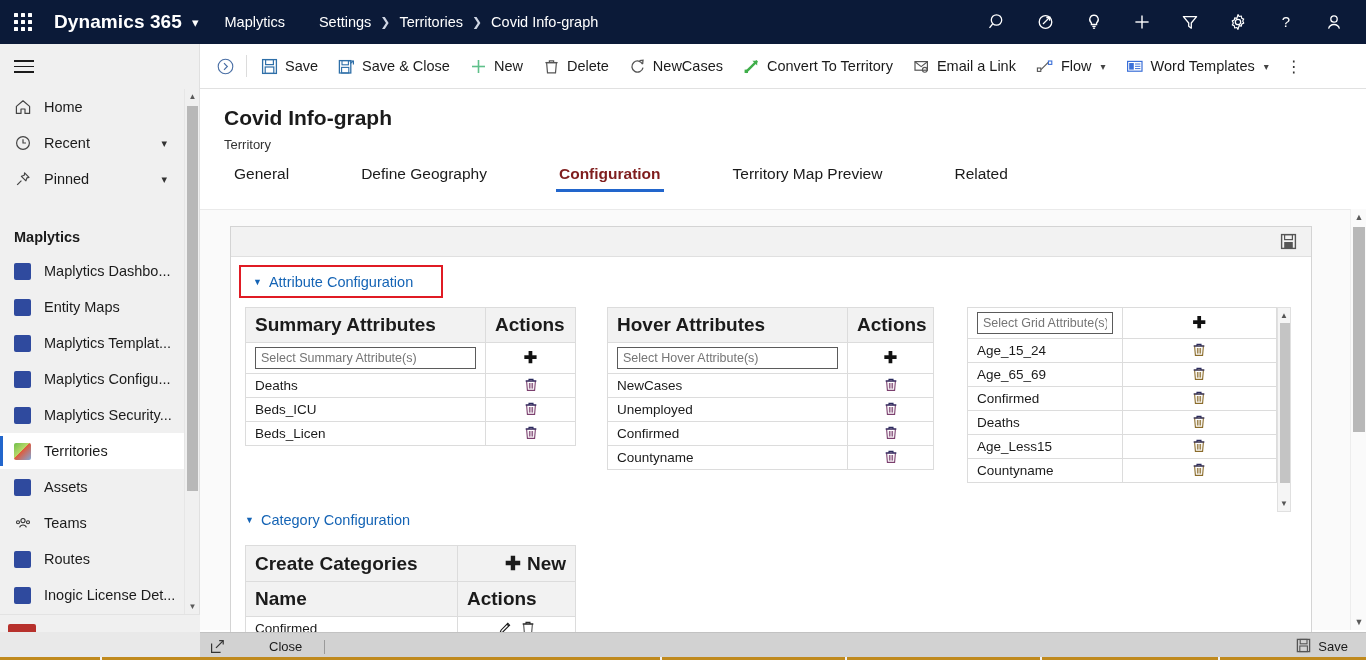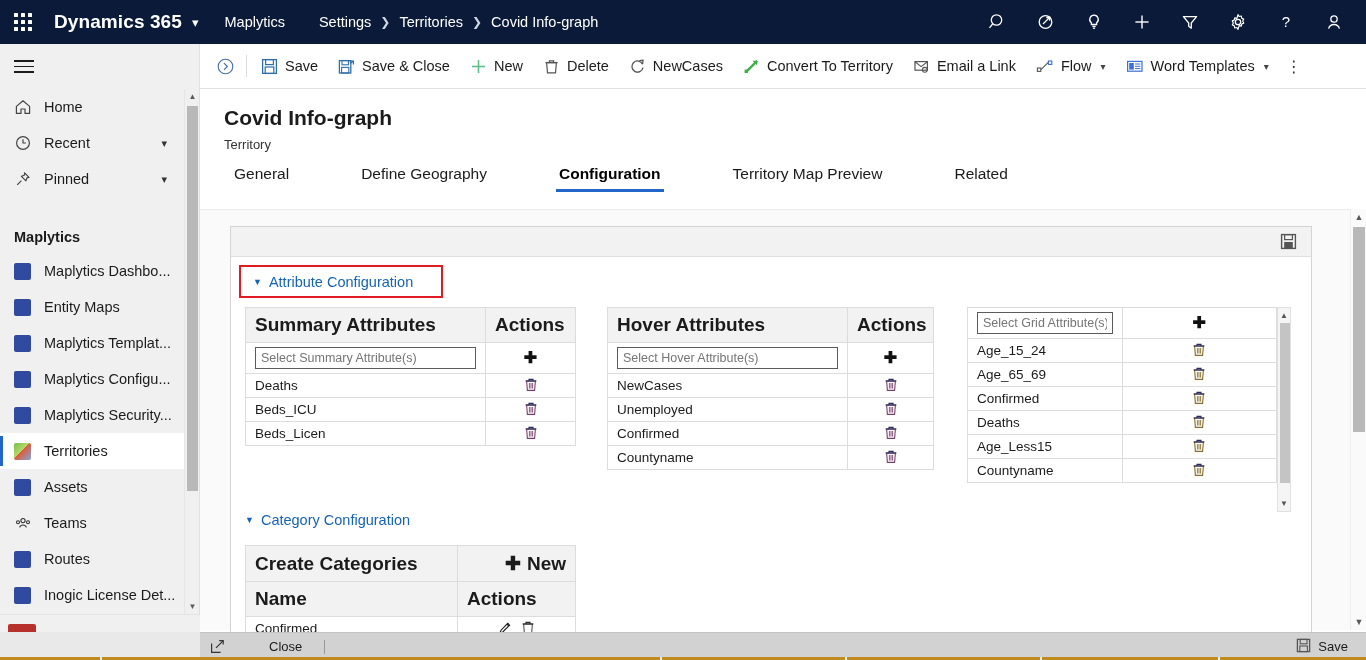--- a/index.html
+++ b/index.html
@@ -99,21 +99,21 @@
     font-size:16px; color:#333; letter-spacing:0; }
 
   
   .formhdr { position:absolute; top:89px; left:200px; width:1166px; height:120px; background:#fff; }
   .rec-title { position:absolute; left:24px; top:17px; font-size:21px; font-weight:600; color:#1b1b1b; }
   .rec-sub { position:absolute; left:24px; top:48px; font-size:13px; color:#333; }
   .tabs { position:absolute; left:22px; top:76px; display:flex; align-items:flex-end;gap:48px; }
   .tab {
     font-size:15.5px; color:#1b1b1b; padding:0 12px 9px 12px; cursor:pointer; position:relative;
   }
-  .tab.active { font-weight:700; color:#000000; }
+  .tab.active { font-weight:700; color:#7f1d1d; }
   .tab.active::after {
     content:''; position:absolute; left:9px; right:9px; bottom:0; height:3px; background:#2266cc;
   }
 
   
   .content {
     position:absolute; top:209px; left:200px; width:1166px; height:421px;
     background:#fafafa; border-top:1px solid #eaeaea;
   }
   .panel {

